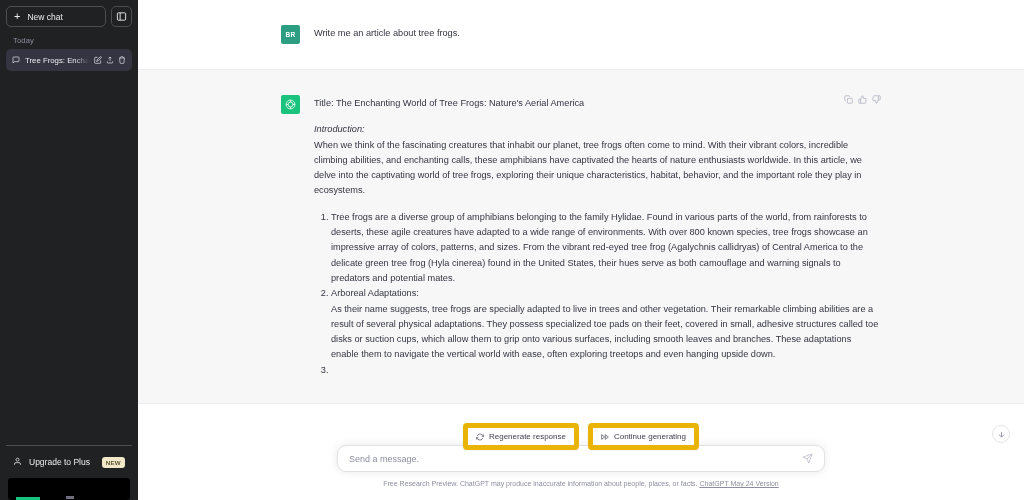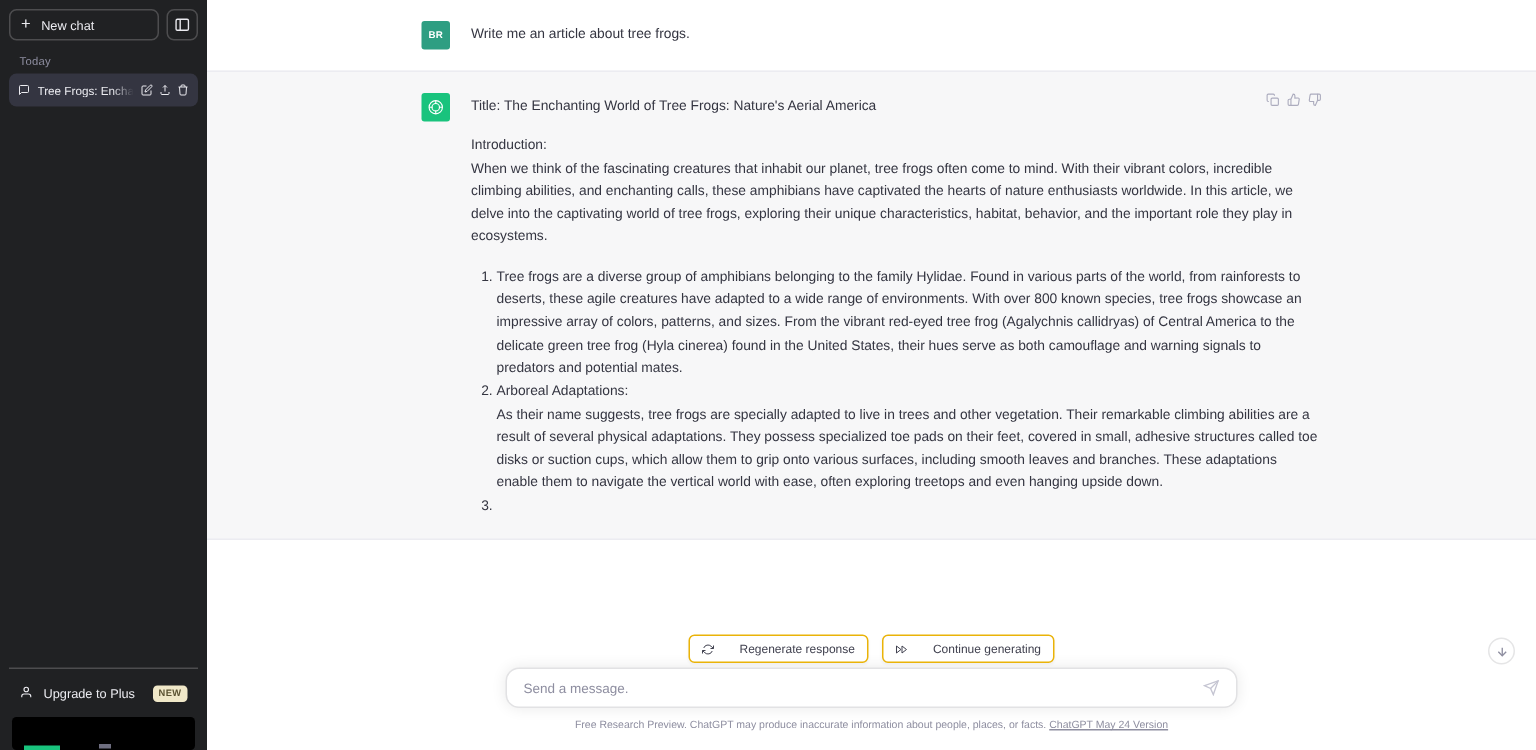--- a/index.html
+++ b/index.html
@@ -60,35 +60,35 @@
     margin-top: 6px; height: 22px; background: #000000;
     border-radius: 3px; position: relative; overflow: hidden;
   }
   .cut-row .bit1 { position:absolute; left:8px; bottom:0; width:24px; height:3px; background:#19c37d; }
   .cut-row .bit2 { position:absolute; left:58px; bottom:1px; width:8px; height:3px; background:#6e6e80; }
 
   
   .main { flex: 1; position: relative; background: #ffffff; height: 500px; }
   .thread { position: absolute; inset: 0 0 58px 0; overflow: hidden; }
 
-  .msg { display: flex; padding: 14px 0; }
+  .msg { display: flex; padding: 25px 0; }
   .msg-user { background: #ffffff; }
   .msg-bot  { background: #f7f7f8; border-top: 1px solid #ececf1; border-bottom: 1px solid #ececf1; }
   .msg-inner {
     width: 100%; max-width: 640px; margin: 0 auto;
     display: flex; gap: 14px; padding: 0 20px; position: relative;
   }
   .avatar {
     width: 19px; height: 19px; border-radius: 2px; flex: 0 0 19px;
     display: flex; align-items: center; justify-content: center;
     color: #fff; font-size: 6.5px; font-weight: bold; letter-spacing: .2px;
   }
   .body { flex: 1; color: #343541; font-size: 9.2px; line-height: 15.3px; padding-top: 1px; }
   .body p { margin: 0; }
-  .intro-label { margin-bottom: 0px; }
+  .intro-label { margin-bottom: 0px; font-style: italic; }
 
   ol.article-list { margin: 11px 0 0 0; padding-left: 17px; }
   ol.article-list > li { margin-bottom: 0px; }
   ol.article-list > li::marker { color: #343541; }
   .li-head { margin-bottom: 0px; }
   .li-body { margin: 0; }
 
   .bot-actions {
     position: absolute; right: 20px; top: 0px;
     display: flex; gap: 5px; align-items: center;
@@ -97,22 +97,22 @@
 
   
   .fading { opacity: .22; }
 
   
   .gen-row {
     position: absolute; left: 50%; transform: translateX(-50%);
     top: 423px; display: flex; gap: 9px; z-index: 6;
   }
   .gen-btn {
-    display: flex; align-items: center; gap: 17px;
-    background: #ffffff; border: 1px solid #eab308; border-radius: 4px;
+    display: flex; align-items: center; gap: 5px;
+    background: #ffffff; border: 5px solid #eab308; border-radius: 4px;
     padding: 4px 8px; font-size: 8px; color: #40414f; cursor: pointer;
     box-shadow: 0 1px 2px rgba(0,0,0,.04); white-space: nowrap;
   }
 
   .scroll-btn {
     position: absolute; right: 14px; top: 425px; width: 18px; height: 18px;
     border-radius: 50%; background: #ffffff; border: 1px solid #e5e5e6;
     display: flex; align-items: center; justify-content: center; cursor: pointer;
     color: #8e8ea0; z-index: 6;
   }

